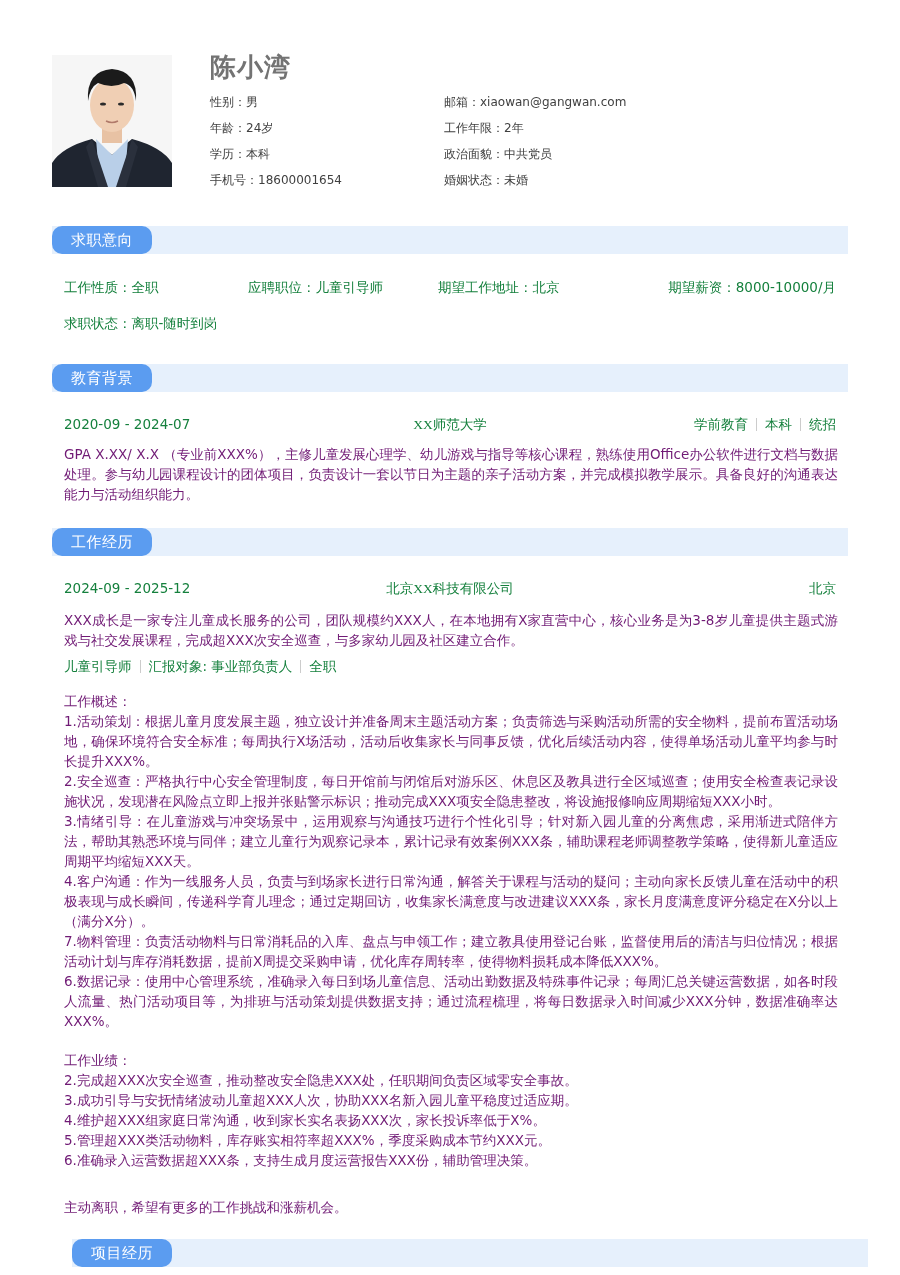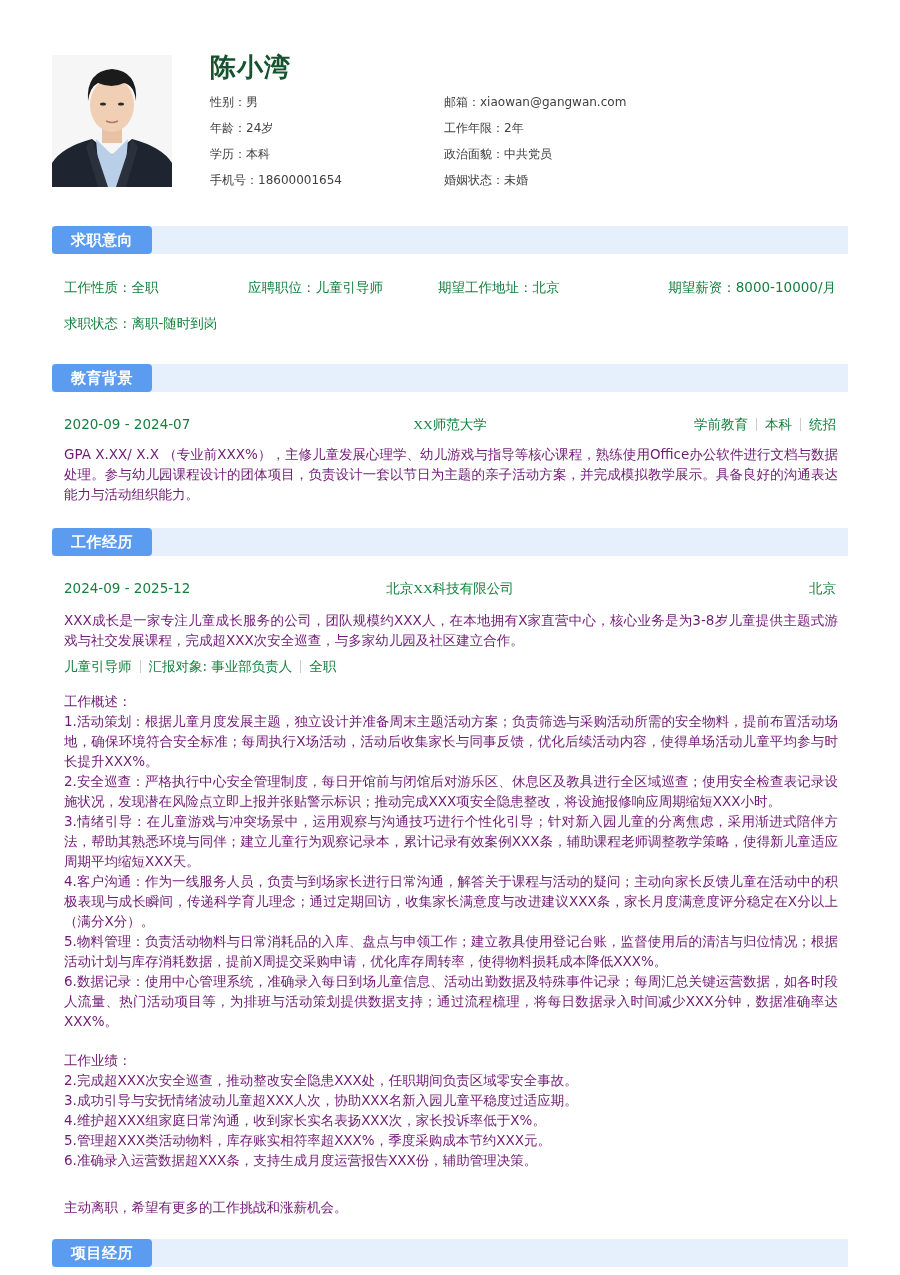--- a/index.html
+++ b/index.html
@@ -1,26 +1,26 @@
 <!DOCTYPE html>
 <html><head>
 <meta charset="utf-8">
 <style>
   * { box-sizing: border-box; margin: 0; padding: 0; }
   html, body { width: 900px; height: 1275px; background: #ffffff; overflow: hidden; }
   body { font-family: "DejaVu Sans", "Liberation Sans", sans-serif; color: #333333; font-size: 13.5px; position: relative; }
 
   .header { position: absolute; left: 52px; top: 50px; width: 800px; height: 140px; }
   .photo { position: absolute; left: 0; top: 5px; width: 120px; height: 132px; overflow: hidden; background: #f4f4f4; }
-  .name { position: absolute; left: 158px; top: 0; font-size: 26px; font-weight: bold; color: #14532d; letter-spacing: 1px; text-align: center; }
+  .name { position: absolute; left: 158px; top: 0; font-size: 26px; font-weight: bold; color: #737373; letter-spacing: 1px; text-align: center; }
   .info { position: absolute; font-size: 12px; color: #404040; white-space: nowrap; }
   .info .lbl { color: #404040; }
 
   .section-bar { position: absolute; left: 52px; width: 796px; height: 28px; background: #e6f0fc; }
-  .section-bar .tag { position: absolute; left: 0; top: 0; height: 28px; width: 100px; background: #5b9cf0; color: #ffffff; font-weight: bold; font-size: 15px; line-height: 28px; text-align: center; border-radius: 4px; letter-spacing: 0.5px; }
+  .section-bar .tag { position: absolute; left: 0; top: 0; height: 28px; width: 100px; background: #5b9cf0; color: #ffffff; font-weight: normal; font-size: 15px; line-height: 28px; text-align: center; border-radius: 10px; letter-spacing: 0.5px; }
 
   .row { position: absolute; left: 64px; width: 772px; font-size: 13.5px; color: #15803d; white-space: nowrap; }
   .para { position: absolute; left: 64px; width: 774px; font-size: 13.5px; line-height: 20px; color: #701a75; text-align: justify; }
   .sep { display: inline-block; width: 1px; height: 13px; background: #cccccc; margin: 0 8px; vertical-align: -2px; }
   .center-text { position: absolute; left: 0; width: 100%; text-align: center; font-family: Liberation Serif, serif; }
   .right-text { position: absolute; right: 0; text-align: right; }
 </style>
 </head>
 <body>
 
@@ -114,30 +114,30 @@
 <div class="row" style="top:658px;">
   <span>儿童引导师</span><span class="sep"></span><span>汇报对象: 事业部负责人</span><span class="sep"></span><span>全职</span>
 </div>
 
 <div class="para" style="top:691px;">
   <div>工作概述：</div>
   <div>1.活动策划：根据儿童月度发展主题，独立设计并准备周末主题活动方案；负责筛选与采购活动所需的安全物料，提前布置活动场地，确保环境符合安全标准；每周执行X场活动，活动后收集家长与同事反馈，优化后续活动内容，使得单场活动儿童平均参与时长提升XXX%。</div>
   <div>2.安全巡查：严格执行中心安全管理制度，每日开馆前与闭馆后对游乐区、休息区及教具进行全区域巡查；使用安全检查表记录设施状况，发现潜在风险点立即上报并张贴警示标识；推动完成XXX项安全隐患整改，将设施报修响应周期缩短XXX小时。</div>
   <div>3.情绪引导：在儿童游戏与冲突场景中，运用观察与沟通技巧进行个性化引导；针对新入园儿童的分离焦虑，采用渐进式陪伴方法，帮助其熟悉环境与同伴；建立儿童行为观察记录本，累计记录有效案例XXX条，辅助课程老师调整教学策略，使得新儿童适应周期平均缩短XXX天。</div>
   <div>4.客户沟通：作为一线服务人员，负责与到场家长进行日常沟通，解答关于课程与活动的疑问；主动向家长反馈儿童在活动中的积极表现与成长瞬间，传递科学育儿理念；通过定期回访，收集家长满意度与改进建议XXX条，家长月度满意度评分稳定在X分以上（满分X分）。</div>
-  <div>5.物料管理：负责活动物料与日常消耗品的入库、盘点与申领工作；建立教具使用登记台账，监督使用后的清洁与归位情况；根据活动计划与库存消耗数据，提前X周提交采购申请，优化库存周转率，使得物料损耗成本降低XXX%。</div>
+  <div>7.物料管理：负责活动物料与日常消耗品的入库、盘点与申领工作；建立教具使用登记台账，监督使用后的清洁与归位情况；根据活动计划与库存消耗数据，提前X周提交采购申请，优化库存周转率，使得物料损耗成本降低XXX%。</div>
   <div>6.数据记录：使用中心管理系统，准确录入每日到场儿童信息、活动出勤数据及特殊事件记录；每周汇总关键运营数据，如各时段人流量、热门活动项目等，为排班与活动策划提供数据支持；通过流程梳理，将每日数据录入时间减少XXX分钟，数据准确率达XXX%。</div>
 </div>
 
 <div class="para" style="top:1050px;">
   <div>工作业绩：</div>
   <div>2.完成超XXX次安全巡查，推动整改安全隐患XXX处，任职期间负责区域零安全事故。</div>
   <div>3.成功引导与安抚情绪波动儿童超XXX人次，协助XXX名新入园儿童平稳度过适应期。</div>
   <div>4.维护超XXX组家庭日常沟通，收到家长实名表扬XXX次，家长投诉率低于X%。</div>
   <div>5.管理超XXX类活动物料，库存账实相符率超XXX%，季度采购成本节约XXX元。</div>
   <div>6.准确录入运营数据超XXX条，支持生成月度运营报告XXX份，辅助管理决策。</div>
 </div>
 
 <div class="para" style="top:1197px;">主动离职，希望有更多的工作挑战和涨薪机会。</div>
 
-<div class="section-bar" style="top:1239px;">
+<div class="section-bar" style="top:1239px;margin-left:20px;">
   <div class="tag">项目经历</div>
 </div>
 
 </body></html>

